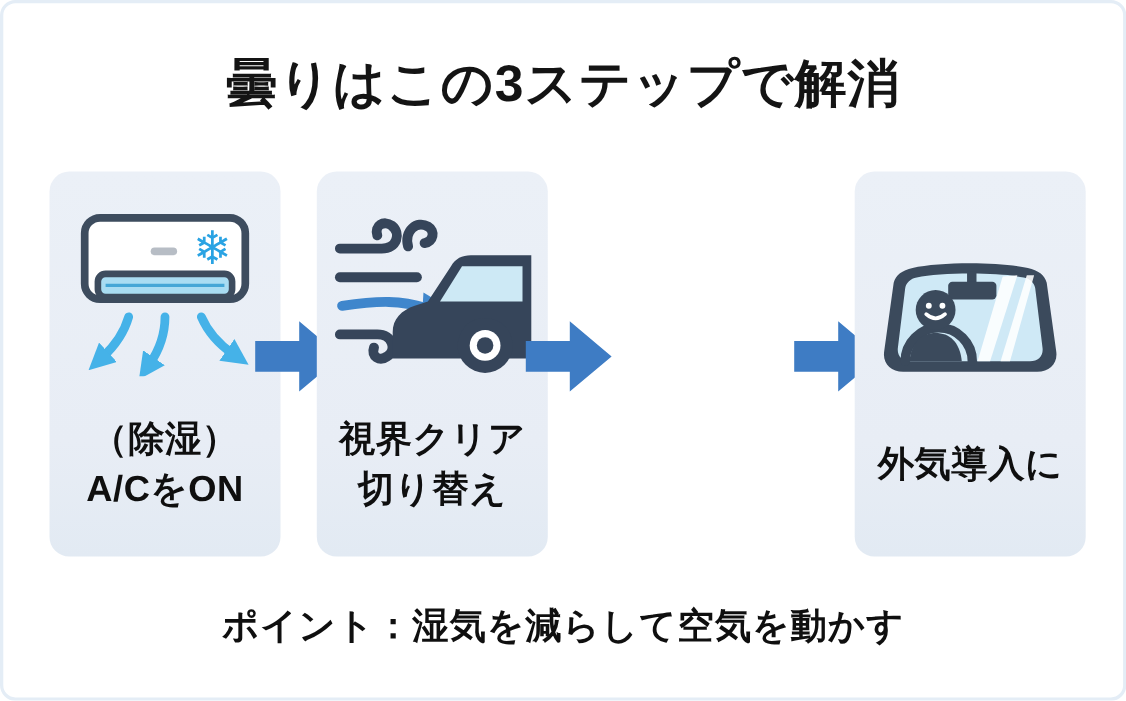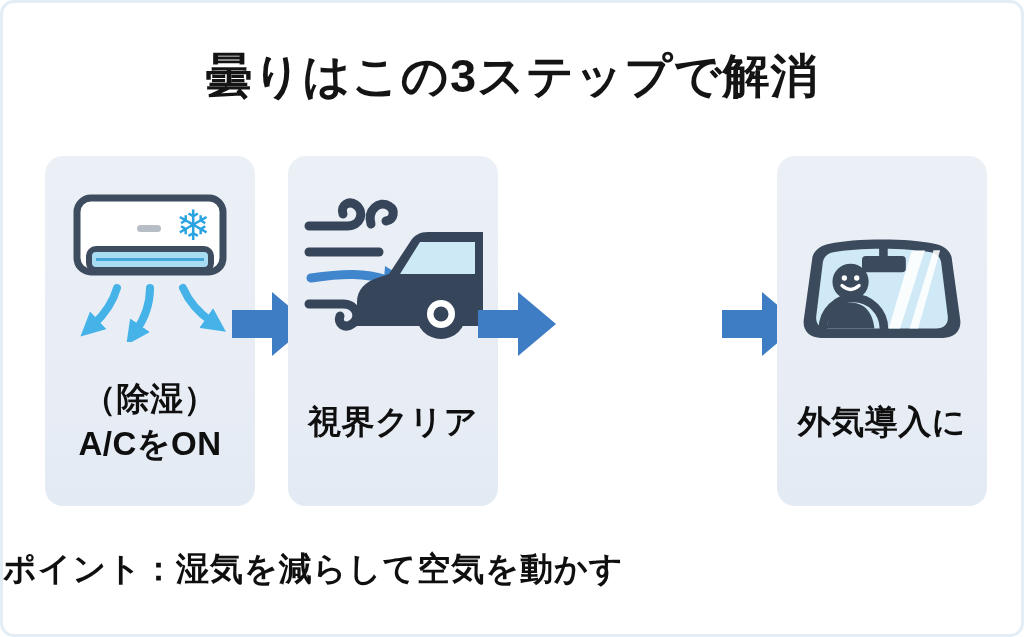--- a/index.html
+++ b/index.html
@@ -21,21 +21,21 @@
     display:flex;align-items:flex-end;justify-content:center;
   }
   .label{
     position:absolute;top:194px;bottom:14px;left:0;width:100%;
     display:flex;flex-direction:column;align-items:center;justify-content:center;
     font-size:33px;font-weight:800;color:#0f0f0f;line-height:45px;text-align:center;
     letter-spacing:0.5px;
   }
   .step-arrow{position:absolute;top:280px;width:82px;height:82px;}
   .footer{
-    position:absolute;top:544px;left:0;width:100%;text-align:left;
+    position:absolute;top:544px;left:0;width:100%;text-align:center;
     font-size:33px;font-weight:800;color:#0f0f0f;letter-spacing:1px;
   }
 </style>
 </head>
 <body>
 
 <div class="canvas">
 
   <div class="title">曇りはこの3ステップで解消</div>
 
@@ -80,20 +80,21 @@
         <polygon points="84,74 112,91 82,103" fill="#3f86cc"></polygon>
         <path d="M56,134 L56,110 C56,98 64,90 76,86 L88,82 L109,50 C113,43 119,40 127,40 L182,40 L182,134 Z" fill="#36455a"></path>
         <path d="M119,50 L174,50 L174,82 L99,82 Z" fill="#cde9f5"></path>
         <circle cx="140" cy="122" r="25" fill="#36455a"></circle>
         <circle cx="140" cy="122" r="14" fill="#ffffff"></circle>
         <circle cx="140" cy="122" r="7.5" fill="#36455a"></circle>
       </svg>
     </div>
     <div class="label">
       <div>視界クリア</div>
+      <div>切り替え</div>
     </div>
   </section>
 
   <div class="step-arrow" style="left:473px">
     <svg width="82" height="82" viewBox="0 0 82 82" xmlns="http://www.w3.org/2000/svg">
       <polygon points="2,27 42,27 42,9 80,41 42,73 42,55 2,55" fill="#3e7cc4"></polygon>
     </svg>
   </div>
 
 

